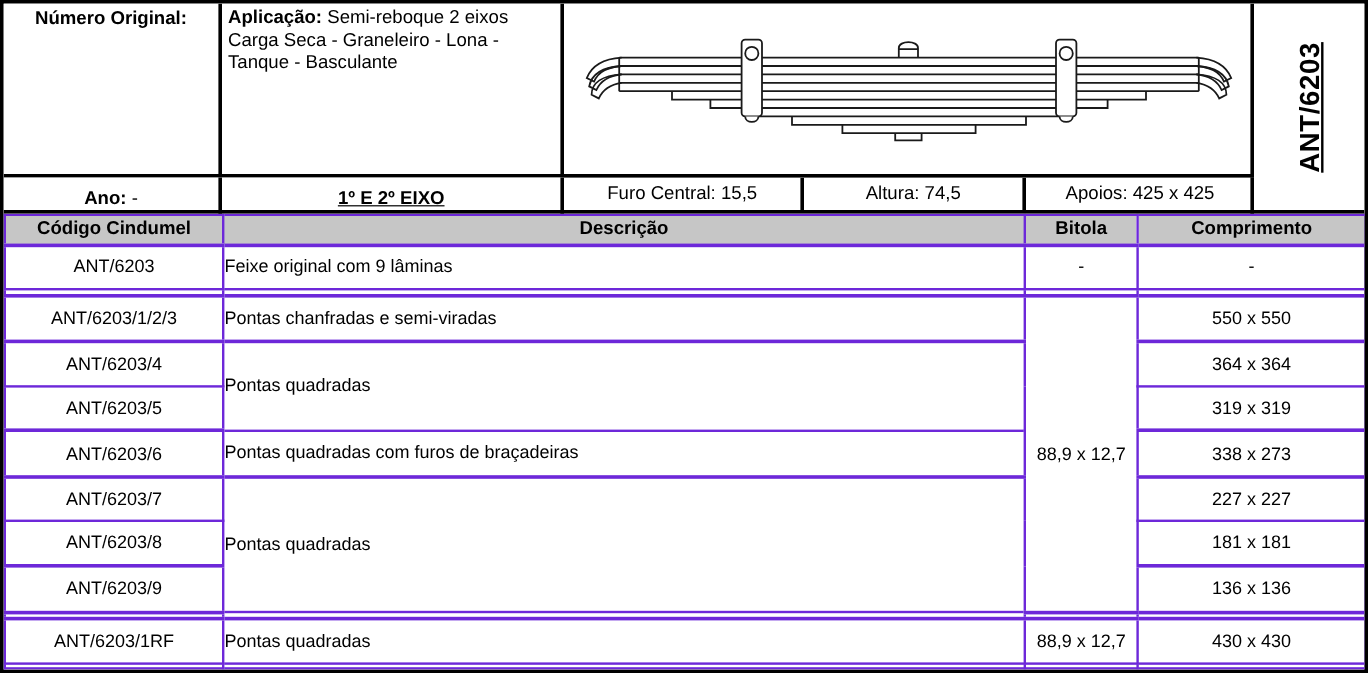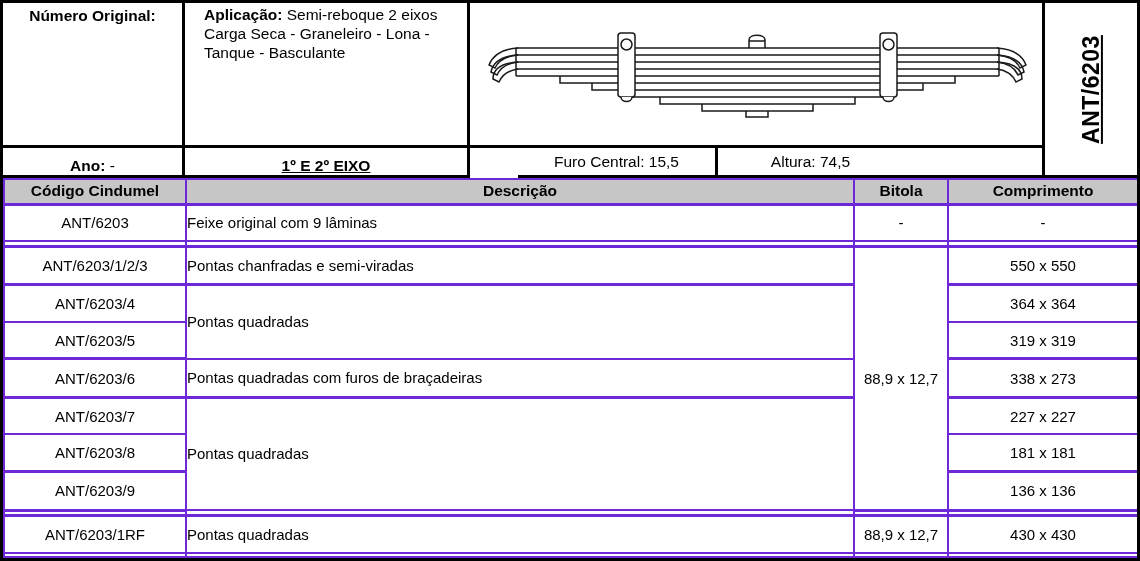--- a/index.html
+++ b/index.html
@@ -19,21 +19,21 @@
     display: grid;
     grid-template-columns: 182px 285px 575px 92px;
     grid-template-rows: 145px 30px;
     width: 1134px;
   }
   .tcell { border-right: 3px solid #000; border-bottom: 3px solid #000; background: #fff; }
 
   .num-cell { text-align: center; padding-top: 3px; font-size: 15.5px; line-height: 19px; }
   .num-cell .lbl { font-weight: bold; }
 
-  .apl-cell { padding: 2px 19px; font-size: 15.5px; line-height: 19px; }
+  .apl-cell { padding: 2px 5px; font-size: 15.5px; line-height: 19px; }
   .apl-cell .lbl { font-weight: bold; }
 
   .draw-cell { position: relative; }
   .draw-cell svg { display: block; }
 
   .ant-cell {
     grid-column: 4; grid-row: 1 / 3;
     border-right: none;
     border-bottom: 3px solid #000;
     display: flex; align-items: center; justify-content: center;
@@ -46,21 +46,21 @@
     white-space: nowrap;
   }
 
   .ano-cell, .eixo-cell {
     display: flex; align-items: flex-end; justify-content: center;
     font-size: 15.5px;
   }
   .ano-cell .lbl { font-weight: bold; }
   .eixo-cell .eixo-txt { font-weight: bold; text-decoration: underline; }
 
-  .band-cell { display: grid; grid-template-columns: 200px 185px 190px; padding: 0; margin-left: 48px; }
+  .band-cell { display: grid; grid-template-columns: 200px 185px 190px; padding: 0; }
   .band-sub {
     display: flex; align-items: center; justify-content: center;
     font-size: 15.5px; border-right: 3px solid #000;
   }
   .band-sub:last-child { border-right: none; }
 
   
   table.parts {
     width: 1134px; height: 380px;
     border-collapse: collapse; table-layout: fixed;
@@ -146,20 +146,21 @@
       <span class="lbl">Ano:</span>&nbsp;<span>-</span>
     </div>
 
     <div class="tcell eixo-cell">
       <span class="eixo-txt">1º E 2º EIXO</span>
     </div>
 
     <div class="tcell band-cell">
       <div class="band-sub">Furo Central: 15,5</div>
       <div class="band-sub">Altura: 74,5</div>
+      <div class="band-sub">Apoios: 425 x 425</div>
     </div>
   </div>
 
   <table class="parts">
     <colgroup>
       <col style="width:182px">
         <col style="width:668px">
         <col style="width:94px">
         <col style="width:190px">
     </colgroup>

